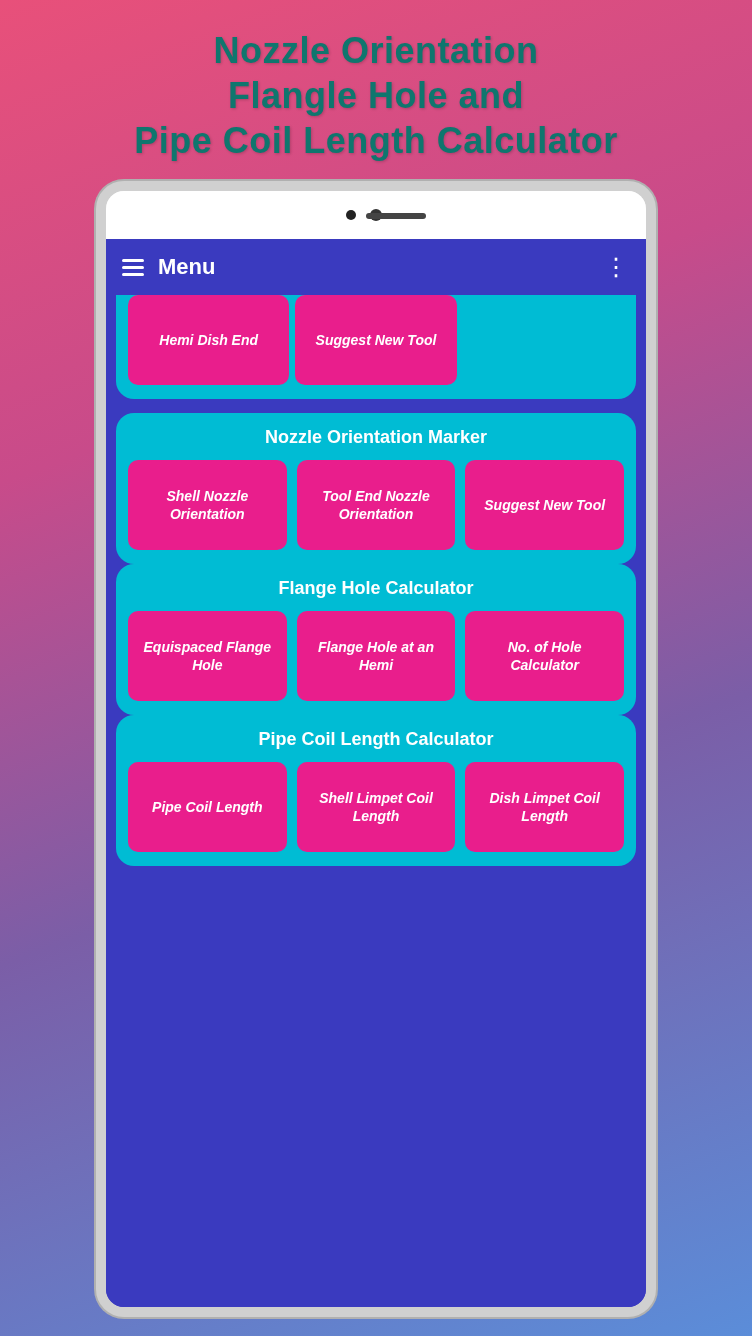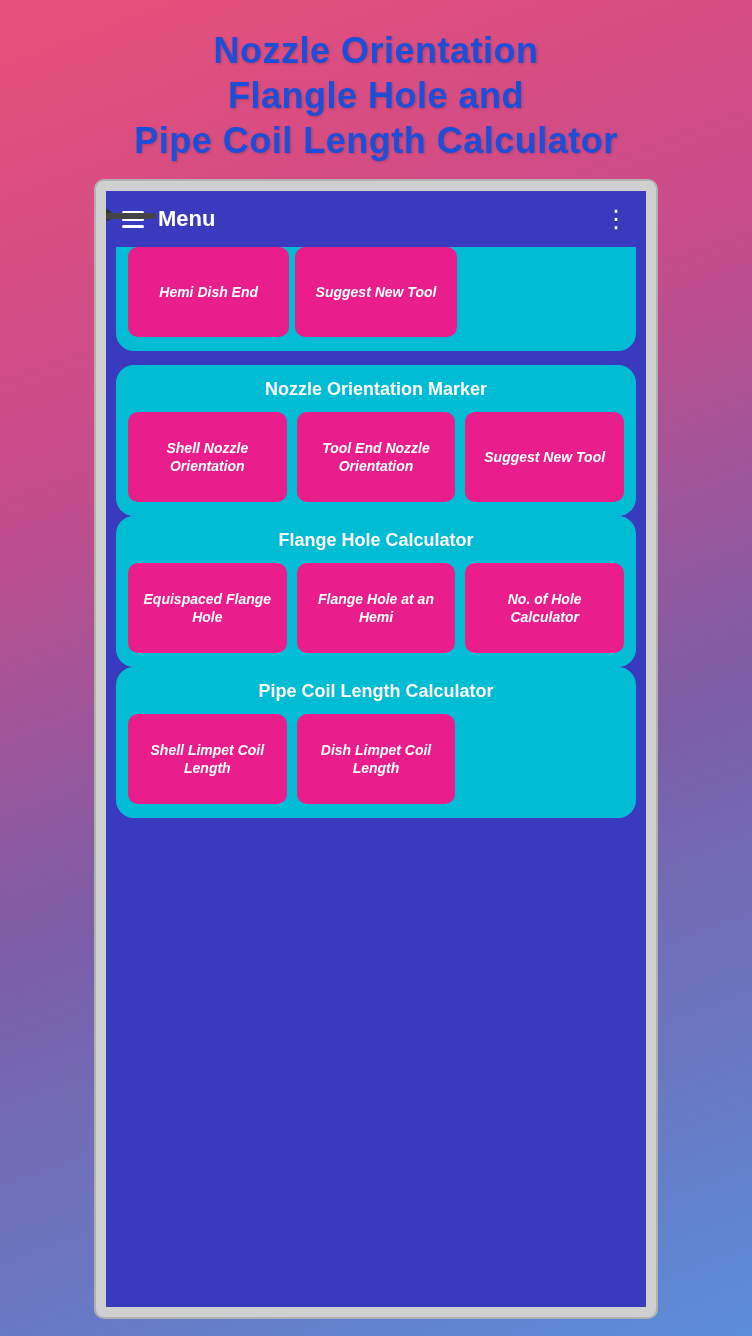--- a/index.html
+++ b/index.html
@@ -10,41 +10,41 @@
       display: flex;
       flex-direction: column;
       align-items: center;
       font-family: 'Arial', sans-serif;
       overflow: hidden;
     }
 
     .title-section {
       text-align: center;
       padding: 28px 40px 18px;
-      color: #1d4ed8;
+      color: #0f766e;
       text-shadow: 1px 1px 3px rgba(0,0,0,0.2);
     }
     .title-section h1 {
       font-size: 36px;
       font-weight: bold;
       line-height: 1.25;
       letter-spacing: 0.5px;
     }
 
     .phone-wrapper {
       position: relative;
       width: 560px;
       height: 1136px;
       background: #f0f0f0;
-      border-radius: 8px;
+      border-radius: 28px;
       border: 10px solid #d0d0d0;
       box-shadow: 0 0 0 2px #b0b0b0, inset 0 0 20px rgba(0,0,0,0.05);
       overflow: hidden;
       display: flex;
-      flex-direction: row;
+      flex-direction: column;
     }
 
     
     .phone-top {
       background: white;
       height: 48px;
       display: flex;
       align-items: center;
       justify-content: center;
       flex-shrink: 0;
@@ -240,20 +240,21 @@
         <div class="buttons-grid">
           <button class="tool-button">Equispaced Flange Hole</button>
           <button class="tool-button">Flange Hole at an Hemi</button>
           <button class="tool-button">No. of Hole Calculator</button>
         </div>
       </div>
 
       <div class="section-card">
         <div class="section-title">Pipe Coil Length Calculator</div>
         <div class="buttons-grid">
+          <button class="tool-button">Pipe Coil Length</button>
           <button class="tool-button">Shell Limpet Coil Length</button>
           <button class="tool-button">Dish Limpet Coil Length</button>
         </div>
       </div>
 
     </div>
   </div>
 </div>
 
 </body></html>

